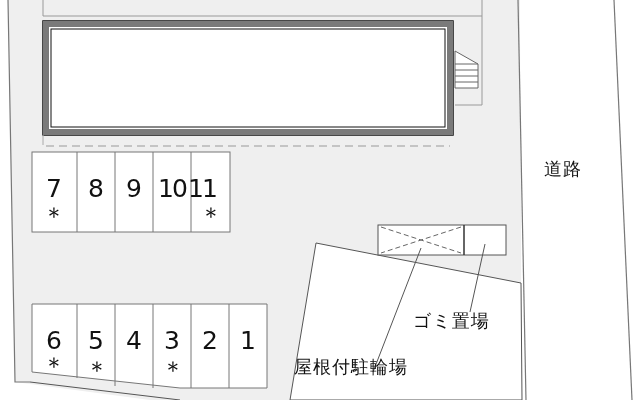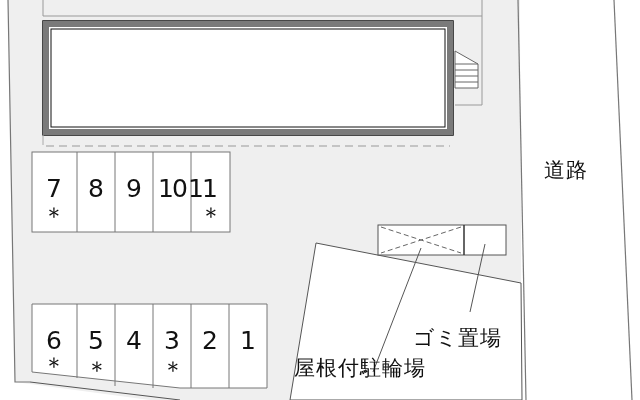--- a/index.html
+++ b/index.html
@@ -1,21 +1,21 @@
 <!DOCTYPE html>
 <html><head>
 <meta charset="utf-8">
 <style>
   html, body { margin: 0; padding: 0; background: #ffffff; }
   body { width: 640px; height: 400px; overflow: hidden; position: relative; font-family: "DejaVu Sans", sans-serif; }
   #plan { position: absolute; left: 0; top: 0; width: 640px; height: 400px; }
   .lbl { position: absolute; font-family: "DejaVu Sans", sans-serif; color: #111; line-height: 1; white-space: nowrap; }
   .num { font-size: 25px; text-align: center; width: 36px; }
   .ast { font-size: 24px; text-align: center; width: 36px; }
-  .jp { font-size: 21px; letter-spacing: 1px; }
+  .jp { font-size: 18px; letter-spacing: 1px; }
 </style>
 </head>
 <body>
 
 <svg id="plan" viewBox="0 0 640 400" xmlns="http://www.w3.org/2000/svg">
 
   <polygon points="8,0 520,0 522,400 150,400 15,382" fill="#efefef" stroke="none"></polygon>
 
   <polyline points="8,0 15,382 30,382" fill="none" stroke="#777" stroke-width="1.2"></polyline>
 
@@ -85,14 +85,14 @@
 <div class="lbl ast" style="left:36px;top:354px;">＊</div>
 <div class="lbl num" style="left:78px;top:328px;">5</div>
 <div class="lbl ast" style="left:79px;top:358px;">＊</div>
 <div class="lbl num" style="left:116px;top:328px;">4</div>
 <div class="lbl num" style="left:154px;top:328px;">3</div>
 <div class="lbl ast" style="left:155px;top:358px;">＊</div>
 <div class="lbl num" style="left:192px;top:328px;">2</div>
 <div class="lbl num" style="left:230px;top:328px;">1</div>
 
 <div class="lbl jp" style="left:544px;top:160px;">道路</div>
-<div class="lbl jp" style="left:413px;top:328px;">ゴミ置場</div>
+<div class="lbl jp" style="left:413px;top:312px;">ゴミ置場</div>
 <div class="lbl jp" style="left:294px;top:358px;">屋根付駐輪場</div>
 
 </body></html>

